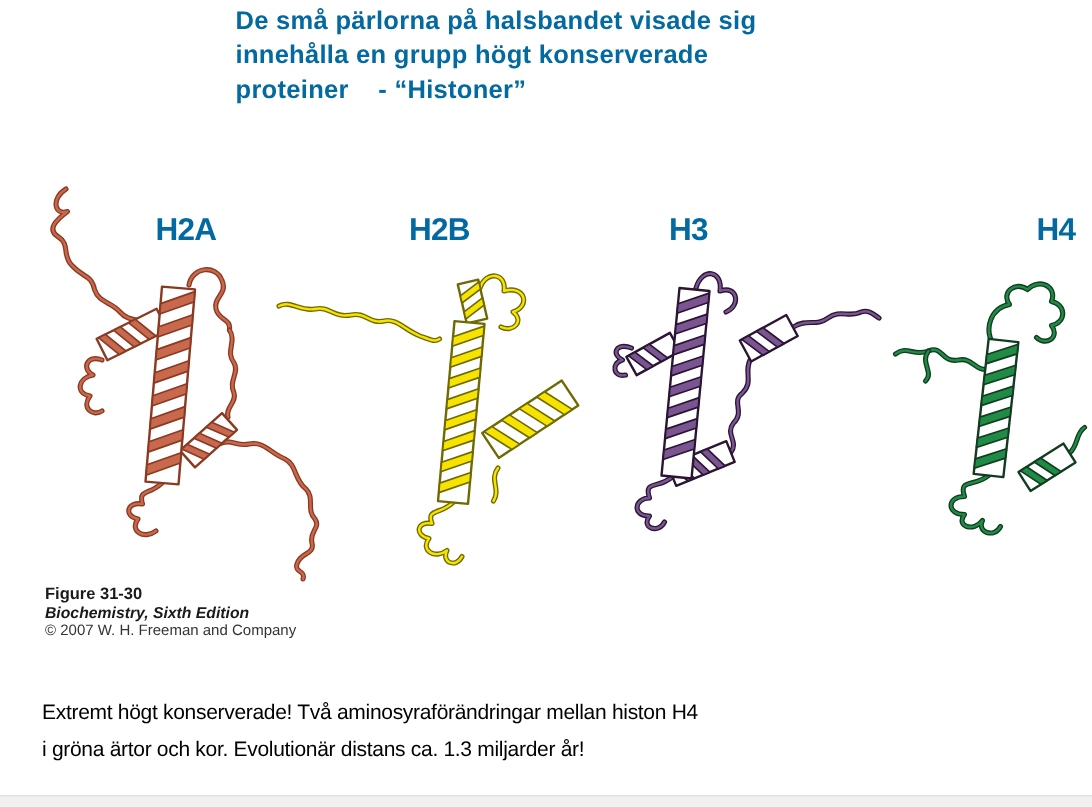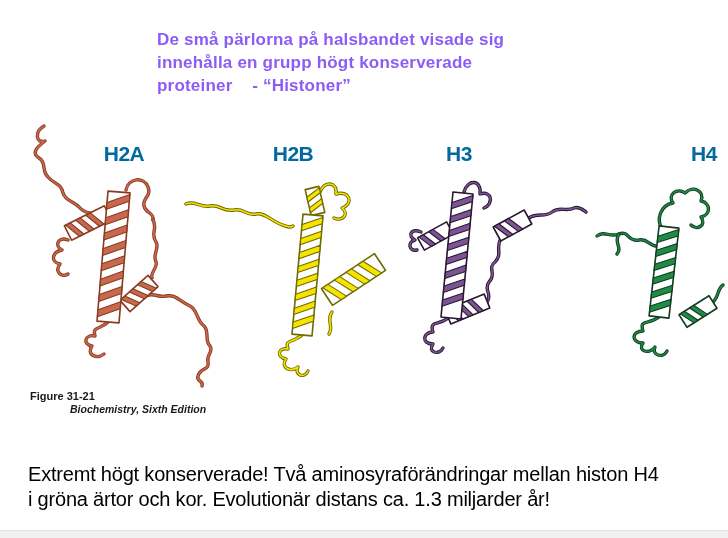--- a/index.html
+++ b/index.html
@@ -4,43 +4,43 @@
 <style>
   html,body{margin:0;padding:0;background:#888;}
   .slide{
     position:relative;
     width:728px;height:538px;
     background:#ffffff;
     overflow:hidden;
     font-family:"Liberation Sans", sans-serif;
   }
   .title{
-    position:absolute;left:157px;top:28px;width:440px;
+    position:absolute;left:157px;top:2px;width:440px;
     font-weight:bold;font-size:17px;line-height:23px;
-    letter-spacing:0.2px;color:#8b5cf6;
+    letter-spacing:0.2px;color:#0369a1;
     white-space:pre-wrap;
   }
   .protein-label{
     position:absolute;top:142px;width:90px;
     text-align:center;
     font-weight:900;font-size:21px;color:#0369a1;
     letter-spacing:-0.5px;
   }
   #label-h2a{left:79px;}
   #label-h2b{left:248px;}
   #label-h3{left:414px;}
   #label-h4{left:659px;}
   #structures{position:absolute;left:0;top:100px;}
   .caption{position:absolute;left:30px;top:390px;color:#1a1a1a;}
   .cap-line1{font-size:11px;font-weight:bold;line-height:13px;}
-  .cap-line2{font-size:10.5px;font-weight:bold;font-style:italic;line-height:12px;margin-left:40px;}
+  .cap-line2{font-size:10.5px;font-weight:bold;font-style:italic;line-height:12px;}
   .cap-line3{font-size:10px;line-height:12px;color:#333;}
   .bottom-text{
     position:absolute;left:28px;top:462px;width:690px;
-    font-size:20px;line-height:25px;color:#000;
+    font-size:14px;line-height:25px;color:#000;
     white-space:pre-wrap;letter-spacing:-0.2px;
   }
   .bottom-strip{
     position:absolute;left:0;right:0;bottom:0;height:7px;
     background:#f0f0f0;border-top:1px solid #e2e2e2;
   }
 </style>
 </head>
 <body>
 
@@ -164,21 +164,22 @@
           <polygon points="656.4,150.2 655.7,156.5 676.5,149.8 677.2,143.5" fill="#1f8b45" stroke="#123b20" stroke-width="1.1" stroke-linejoin="round"></polygon>
           <polygon points="654.8,164.2 654.1,170.4 675.0,163.7 675.7,157.4" fill="#1f8b45" stroke="#123b20" stroke-width="1.1" stroke-linejoin="round"></polygon>
           <polygon points="653.3,178.1 652.6,184.3 673.4,177.6 674.1,171.3" fill="#1f8b45" stroke="#123b20" stroke-width="1.1" stroke-linejoin="round"></polygon>
           <polygon points="651.7,192.0 651.0,198.3 671.9,191.5 672.6,185.3" fill="#1f8b45" stroke="#123b20" stroke-width="1.1" stroke-linejoin="round"></polygon>
           <polygon points="650.2,205.9 649.5,212.2 670.3,205.4 671.0,199.2" fill="#1f8b45" stroke="#123b20" stroke-width="1.1" stroke-linejoin="round"></polygon>
         </g>
       </svg>
   </div>
 
   <div class="caption">
-    <div class="cap-line1">Figure 31-21</div>
+    <div class="cap-line1">Figure 31-30</div>
     <div class="cap-line2">Biochemistry, Sixth Edition</div>
+    <div class="cap-line3">© 2007 W. H. Freeman and Company</div>
   </div>
 
   <div class="bottom-text">Extremt högt konserverade! Två aminosyraförändringar mellan histon H4
 i gröna ärtor och kor. Evolutionär distans ca. 1.3 miljarder år!</div>
 
   <div class="bottom-strip"></div>
 </div>
 
 </body></html>

